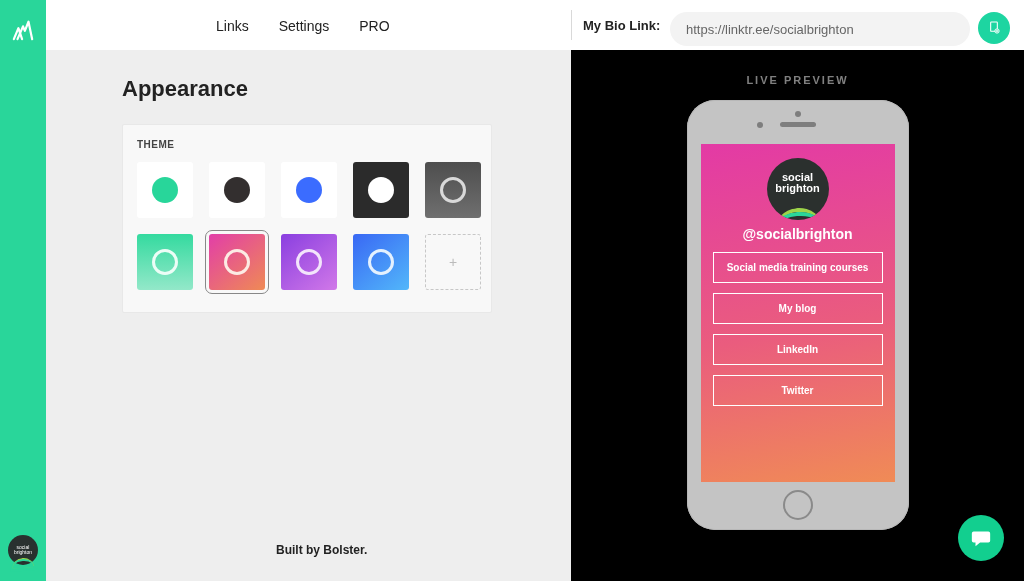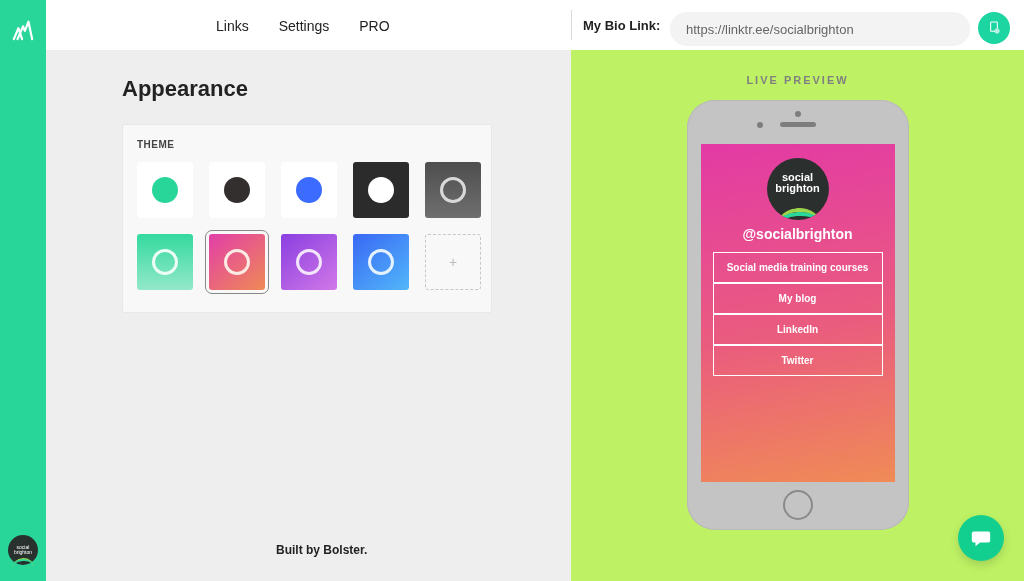--- a/index.html
+++ b/index.html
@@ -38,34 +38,34 @@
   .bw { background:#2b2b2b; } .bw .dot { width:26px; height:26px; border-radius:50%; background:#fff; }
   .grey { background:linear-gradient(180deg,#4e4e4e,#6f6f6f); } .grey .ring { width:26px; height:26px; border-radius:50%; border:3px solid #d9d9d9; }
   .mintg { background:linear-gradient(180deg,#34da9f,#93e8c9); } .mintg .ring { width:26px; height:26px; border-radius:50%; border:3px solid #ecfdf6; }
   .pinkg { background:linear-gradient(140deg,#e23ea8,#ef8a55); } .pinkg .ring { width:26px; height:26px; border-radius:50%; border:3px solid #fcebe4; }
   .selected { outline:1px solid #888; outline-offset:3px; }
   .purpg { background:linear-gradient(140deg,#8a3fe0,#d178e8); } .purpg .ring { width:26px; height:26px; border-radius:50%; border:3px solid #f3e5fb; }
   .blueg { background:linear-gradient(140deg,#3968f4,#52b7fa); } .blueg .ring { width:26px; height:26px; border-radius:50%; border:3px solid #e4f1fe; }
   .addcell { border:1px dashed #c7c7c7; background:#f8f8f8; color:#bbb; font-size:14px; }
   .footer-credit { position:absolute; bottom:24px; left:230px; font-size:12px; font-weight:700; color:#222;margin-top:32px; }
 
-  .right { flex:1; background:#bef264; display:flex; flex-direction:column; align-items:center; position:relative; }
+  .right { flex:1; background:#000000; display:flex; flex-direction:column; align-items:center; position:relative; }
   .live-label { margin-top:24px; font-size:11px; letter-spacing:2px; font-weight:700; color:#808080; }
   .phone { margin-top:14px; width:222px; height:430px; background:#c4c4c4; border-radius:28px; position:relative; box-shadow: inset 0 0 0 1px #b8b8b8; }
   .speaker { position:absolute; top:22px; left:50%; transform:translateX(-50%); width:36px; height:5px; border-radius:3px; background:#7e7e7e; }
   .cam { position:absolute; top:22px; left:70px; width:6px; height:6px; border-radius:50%; background:#7e7e7e; }
   .sensor { position:absolute; top:11px; left:50%; transform:translateX(-50%); width:6px; height:6px; border-radius:50%; background:#7e7e7e; }
   .screen { position:absolute; top:44px; left:14px; right:14px; bottom:48px; background:linear-gradient(170deg,#e33aa5 0%, #ea5c7e 55%, #f08b56 100%); overflow:hidden; }
   .homebtn { position:absolute; bottom:10px; left:50%; transform:translateX(-50%); width:30px; height:30px; border-radius:50%; border:2px solid #8a8a8a; }
   .logo-circle { width:62px; height:62px; border-radius:50%; background:#2b302e; margin:14px auto 6px; position:relative; overflow:hidden; }
   .logo-text { color:#fff; font-size:11px; font-weight:700; text-align:center; position:absolute; top:14px; width:100%; line-height:1; }
   .logo-ring1 { position:absolute; bottom:-12px; left:6px; width:50px; height:24px; border-radius:50% 50% 0 0/100% 100% 0 0; border-top:4px solid #9ed44a; transform:rotate(-5deg); }
   .logo-ring2 { position:absolute; bottom:-22px; left:-2px; width:66px; height:30px; border-radius:50% 50% 0 0/100% 100% 0 0; border-top:4px solid #2ad69a; transform:rotate(-5deg); }
   .handle { color:#fff; text-align:center; font-size:14px; font-weight:600; margin-bottom:10px; }
-  .links { padding:0 12px; display:flex; flex-direction:column; gap:0; }
+  .links { padding:0 12px; display:flex; flex-direction:column; gap:10px; }
   .linkbtn { border:1.5px solid #fff; color:#fff; text-align:center; font-size:10px; font-weight:700; padding:9px 4px; }
   .chat { position:absolute; right:20px; bottom:20px; width:46px; height:46px; border-radius:50%; background:#12cf8f; display:flex; align-items:center; justify-content:center; box-shadow:0 4px 10px rgba(0,0,0,.15); cursor:pointer; }
   .chat svg { width:22px; height:22px; }
 </style>
 </head>
 <body>
 
 <div class="sidebar">
   <div class="brand">
     <svg viewBox="0 0 24 24">

